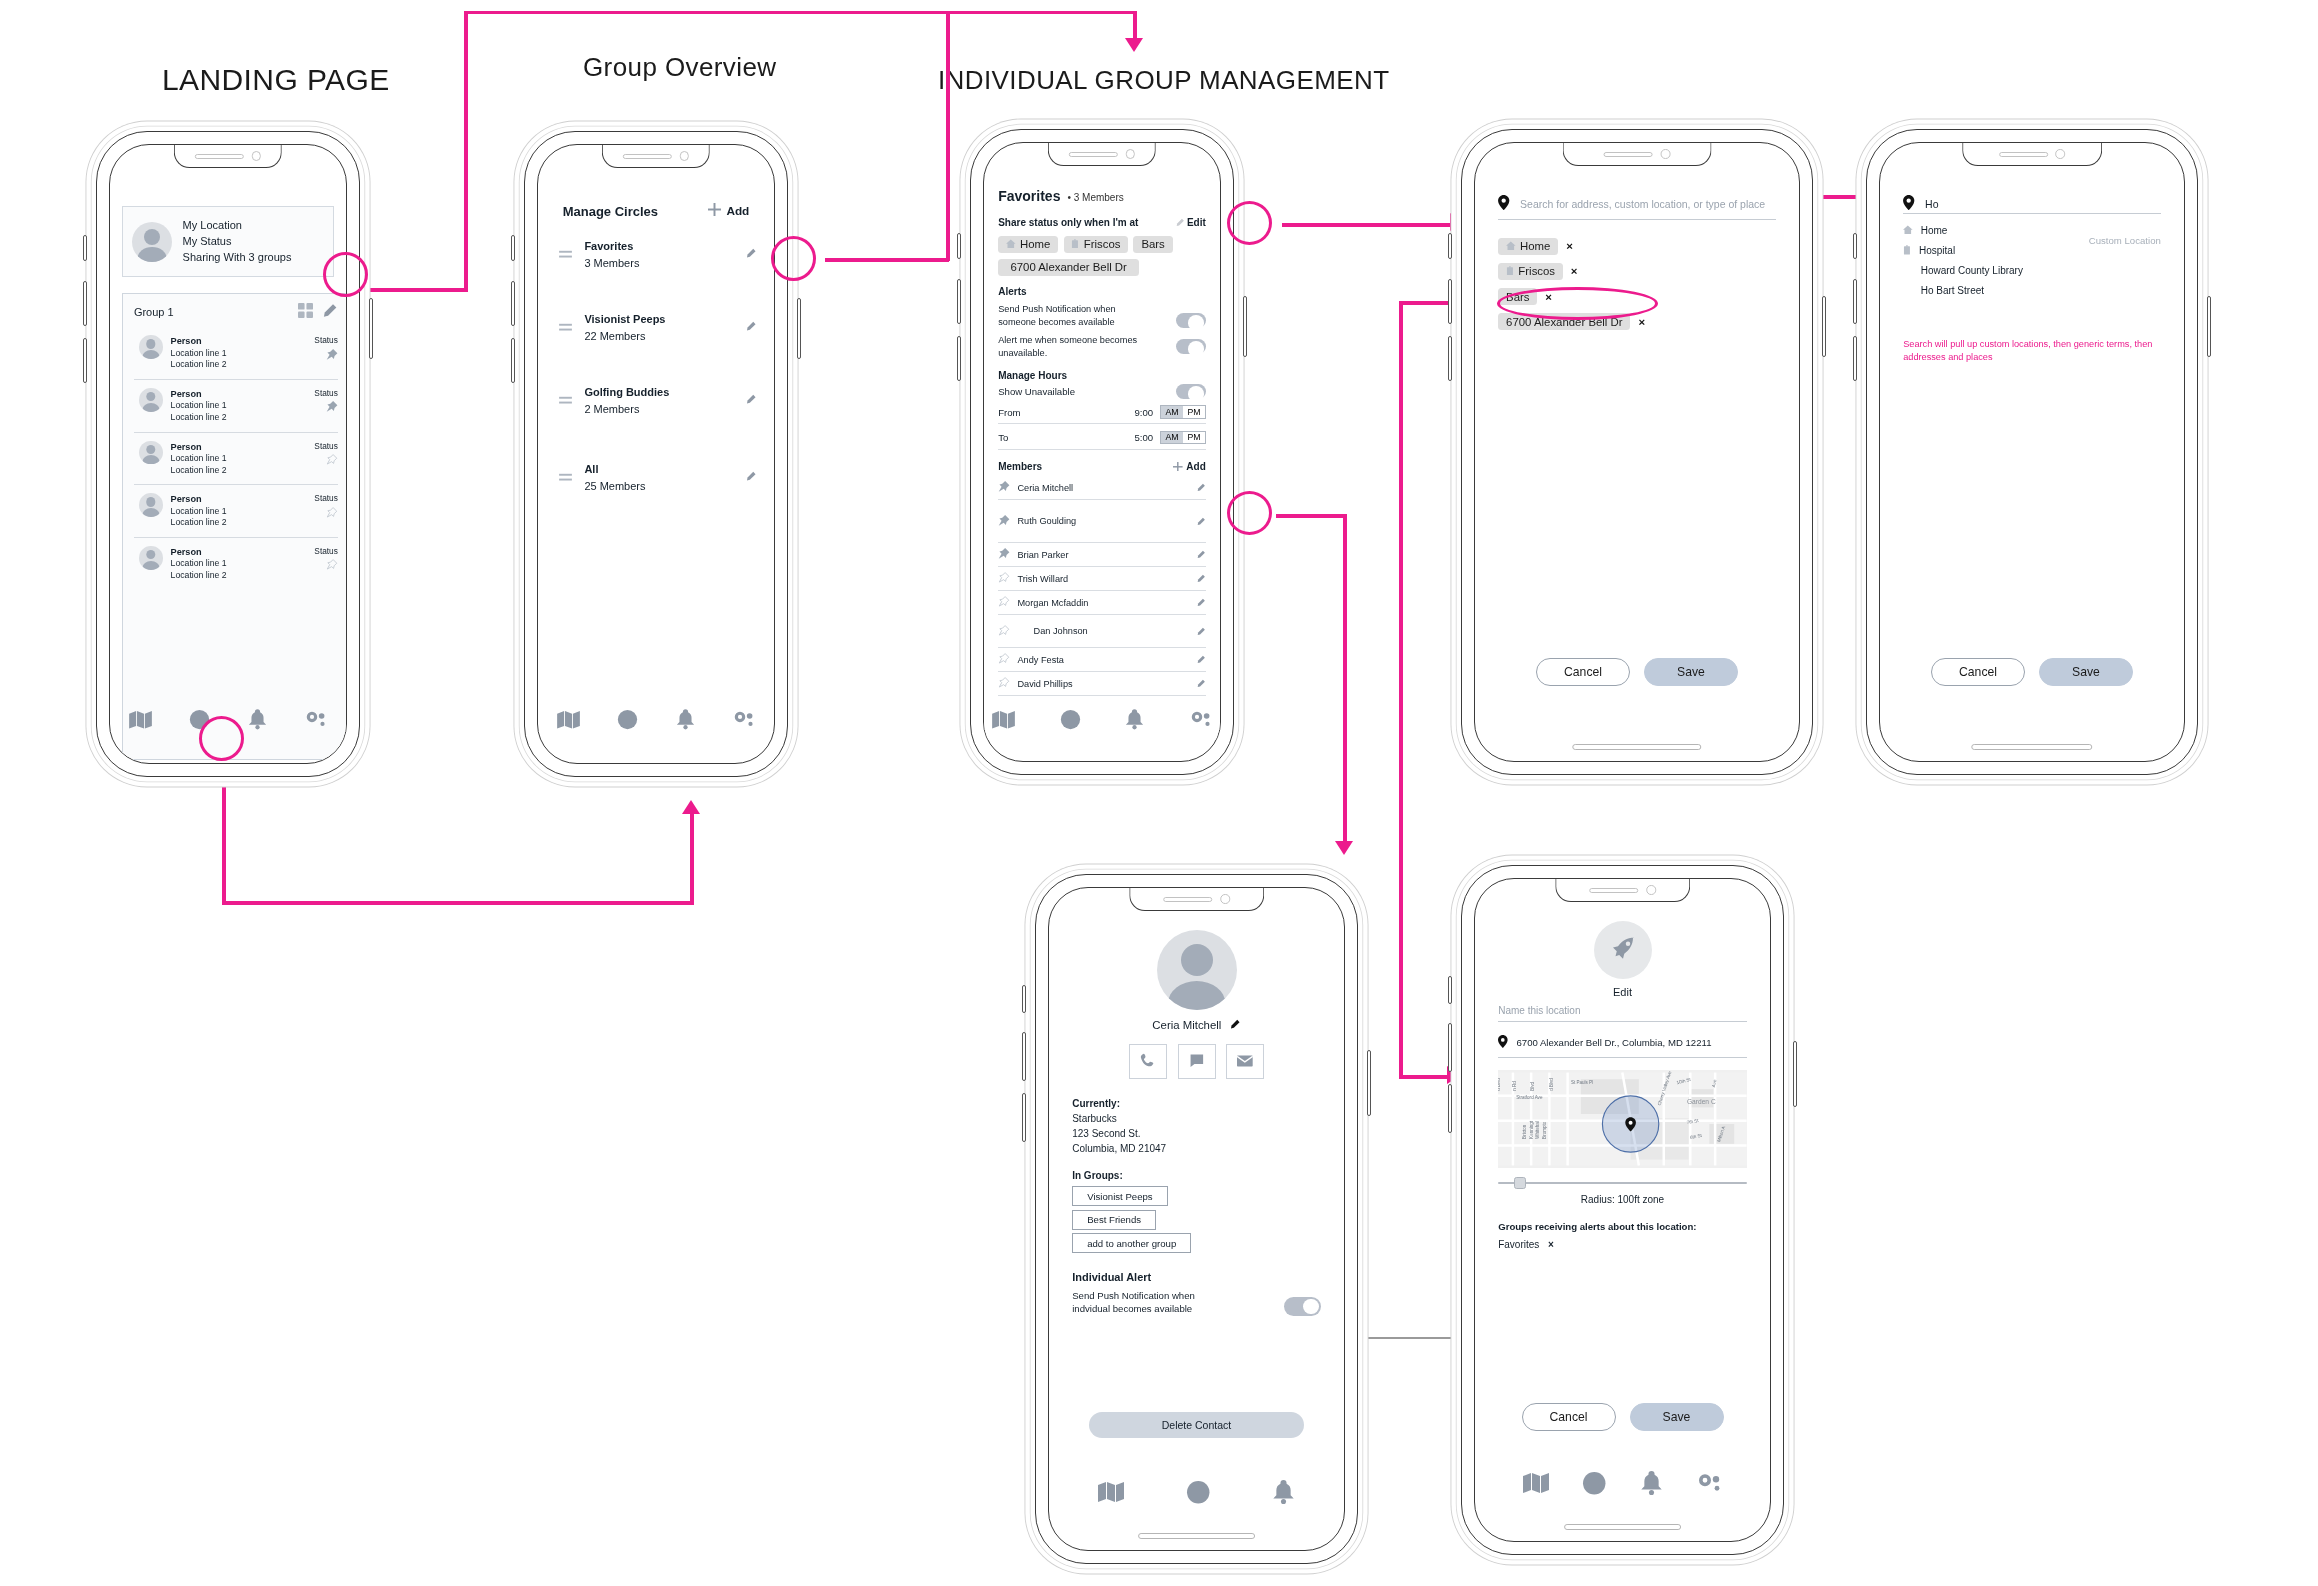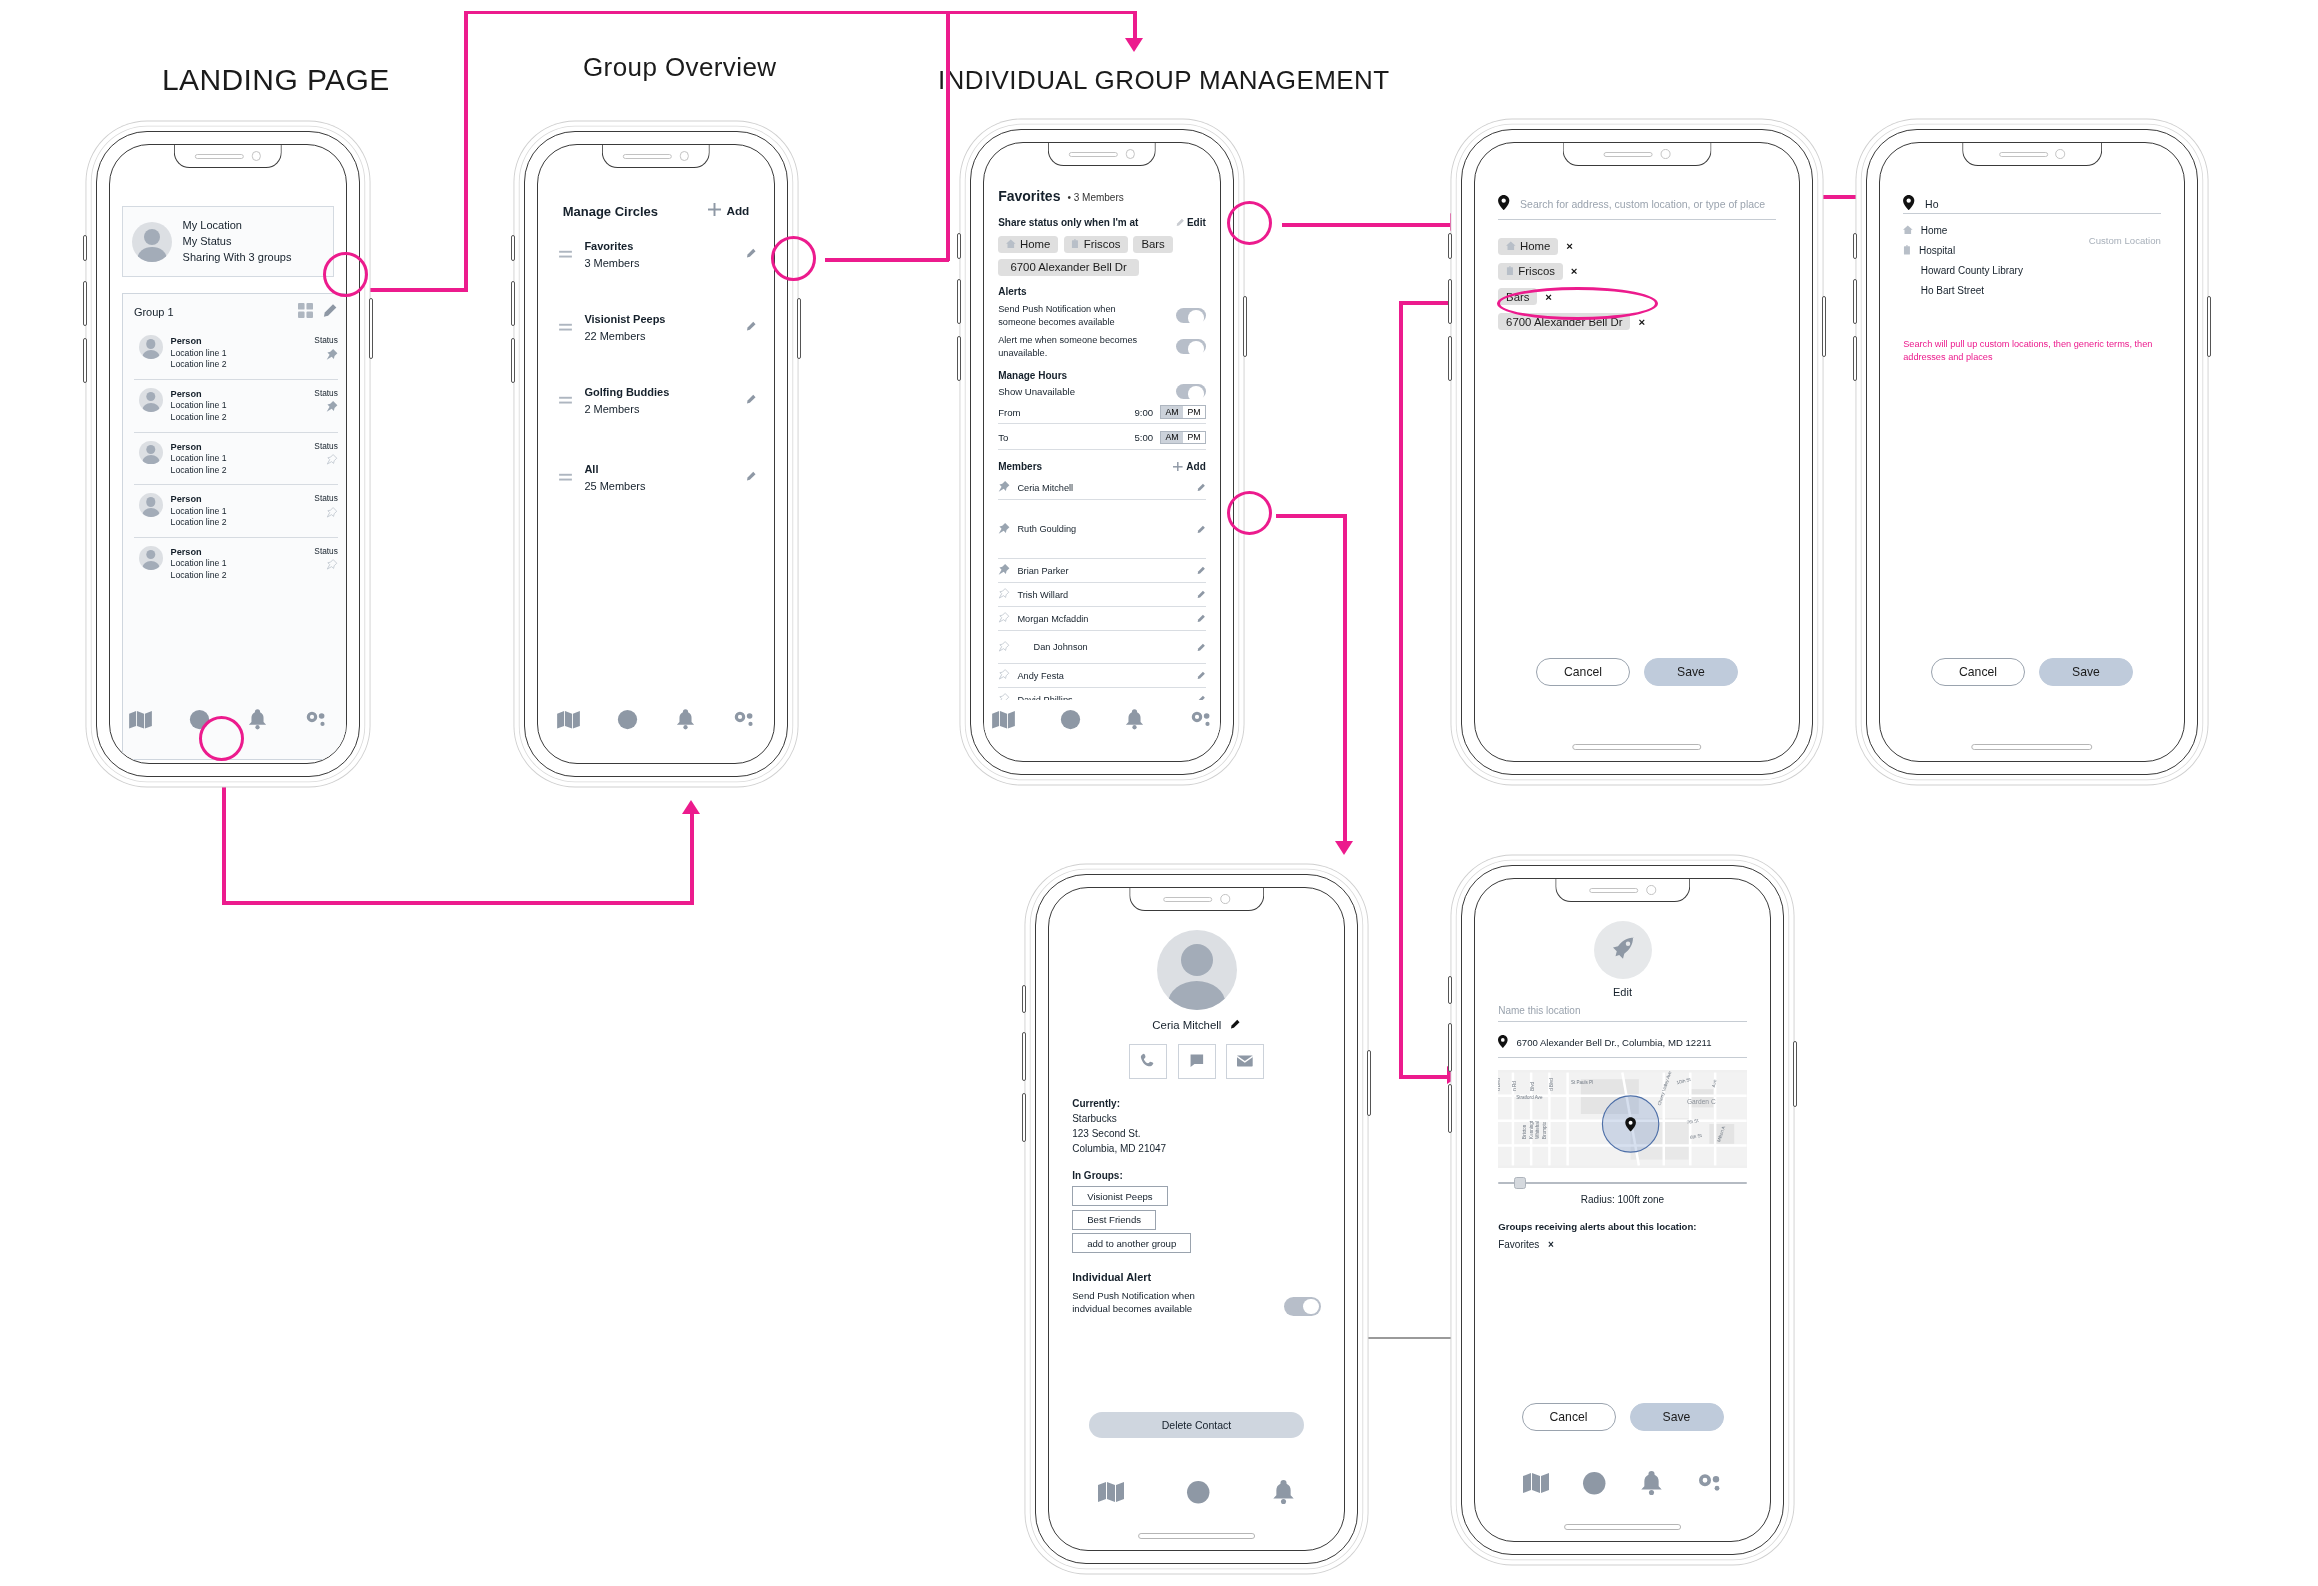--- a/index.html
+++ b/index.html
@@ -464,21 +464,21 @@
             <span class="chip">
               <span>Bars</span>
             </span>
           </div>
         <div style="margin-top:5.2px;">
           <span class="chip" style="padding:2.6px 12.2px;">6700 Alexander Bell Dr</span>
         </div>
 
         <div class="sec-h" style="margin-top:10.5px; font-size:10px;">Alerts</div>
         <div id="gm-alerts">
-            <div style="display: flex; align-items: center; justify-content: space-between; gap: 10.5px; margin-top: 6.1px;">
+            <div style="display: flex; align-items: flex-end; justify-content: space-between; gap: 10.5px; margin-top: 6.1px;">
               <div style="font-size:9.2px;line-height:1.35;color:#15202b;max-width:149px;">Send Push Notification when someone becomes available</div>
               <div class="toggle" style="width:30px;height:15px;"></div>
             </div>
             <div style="display: flex; align-items: center; justify-content: space-between; gap: 10.5px; margin-top: 6.1px;">
               <div style="font-size:9.2px;line-height:1.35;color:#15202b;max-width:149px;">Alert me when someone becomes unavailable.</div>
               <div class="toggle" style="width:30px;height:15px;"></div>
             </div>
           </div>
 
         <div class="sec-h" style="margin-top:10.5px; font-size:10px;">Manage Hours</div>
@@ -521,21 +521,21 @@
         <div id="gm-members" style="margin-top:1.7px;">
             <div style="display: flex; align-items: center; gap: 7.9px; padding: 3.5px 0px;">
               <span><svg width="11.4" height="11.4" viewBox="0 0 16 16" fill="#9aa5b1">
                   <path d="M10 0L6 4 2 5l3 3-4 7 7-4 3 3 1-4 4-4z"></path>
                 </svg></span>
               <span style="flex:1;font-size:9.2px;color:#15202b;">Ceria Mitchell</span>
               <span><svg width="9.6" height="9.6" viewBox="0 0 20 20" fill="#8e98a5">
                   <path d="M14.5 1.5l4 4-10 10-5 1 1-5z"></path>
                 </svg></span>
             </div>
-            <div style="display: flex; align-items: center; gap: 7.9px; padding: 21px 0px; border-top: 0.9px solid rgb(217, 221, 226);">
+            <div style="display: flex; align-items: center; gap: 7.9px; padding: 13px 0px; border-top: 0.9px solid rgb(217, 221, 226);">
               <span><svg width="11.4" height="11.4" viewBox="0 0 16 16" fill="#9aa5b1">
                   <path d="M10 0L6 4 2 5l3 3-4 7 7-4 3 3 1-4 4-4z"></path>
                 </svg></span>
               <span style="flex:1;font-size:9.2px;color:#15202b;">Ruth Goulding</span>
               <span><svg width="9.6" height="9.6" viewBox="0 0 20 20" fill="#8e98a5">
                   <path d="M14.5 1.5l4 4-10 10-5 1 1-5z"></path>
                 </svg></span>
             </div>
             <div style="display: flex; align-items: center; gap: 7.9px; padding: 3.5px 0px; border-top: 0.9px solid rgb(217, 221, 226);">
               <span><svg width="11.4" height="11.4" viewBox="0 0 16 16" fill="#9aa5b1">

